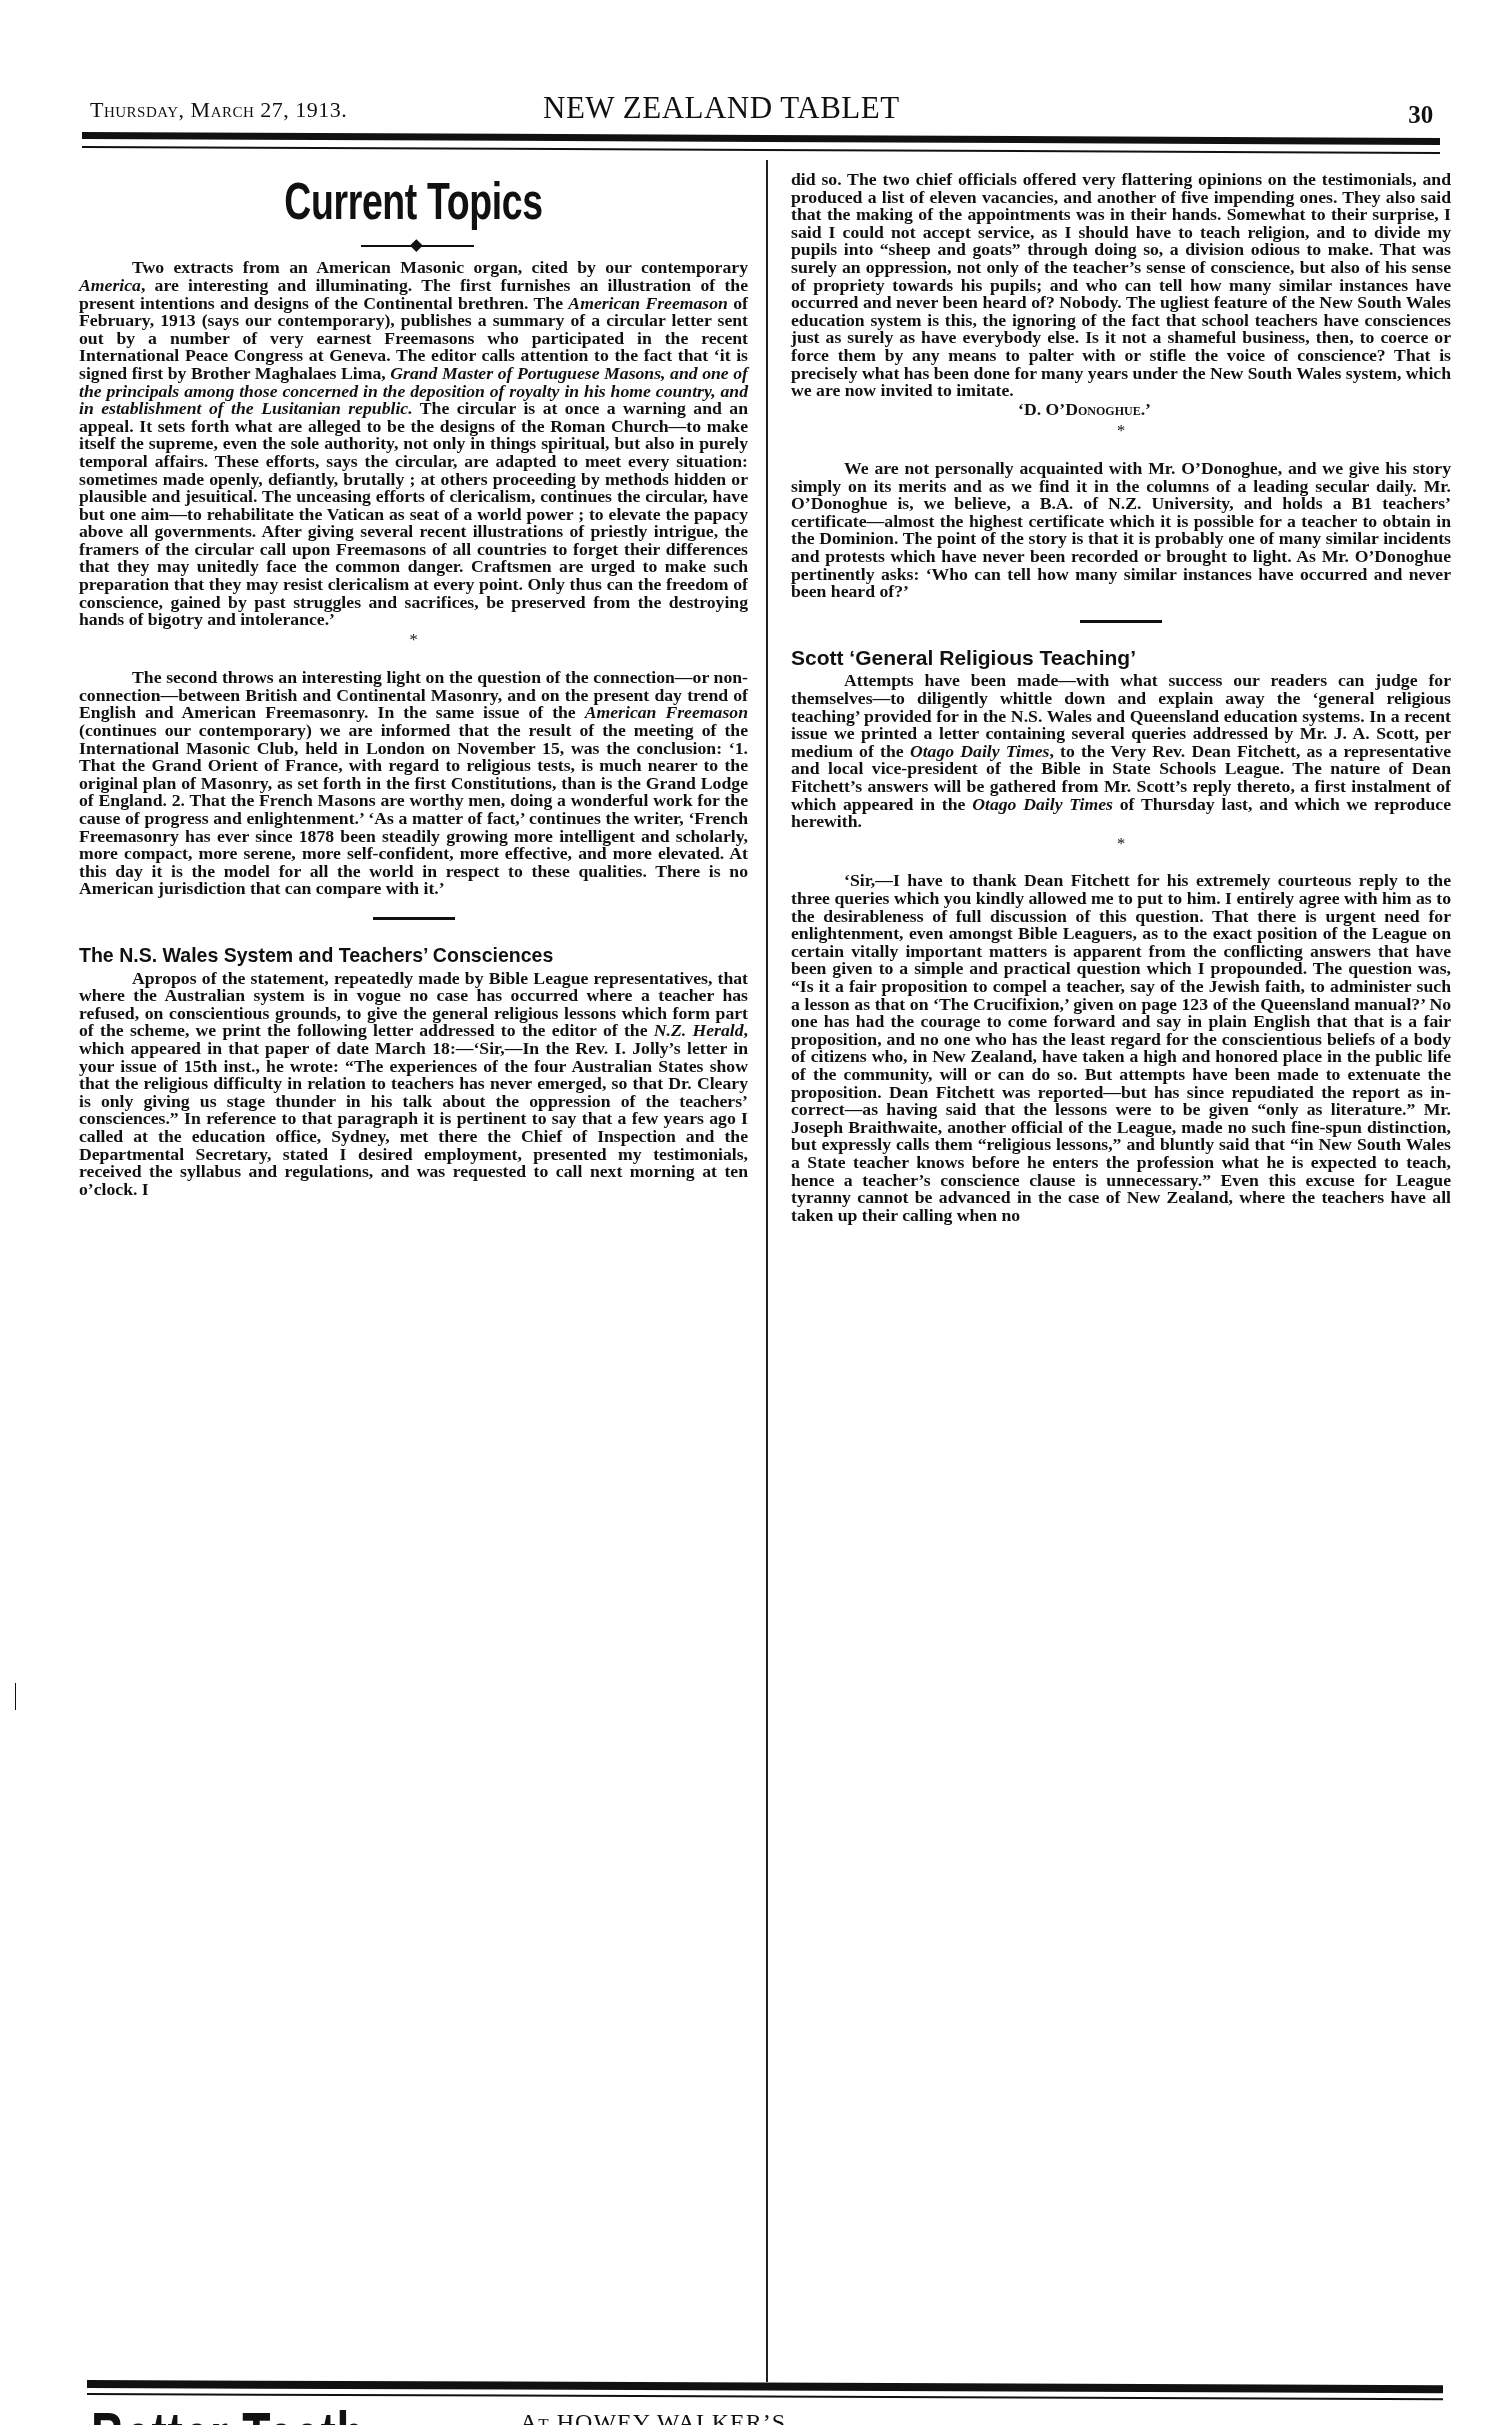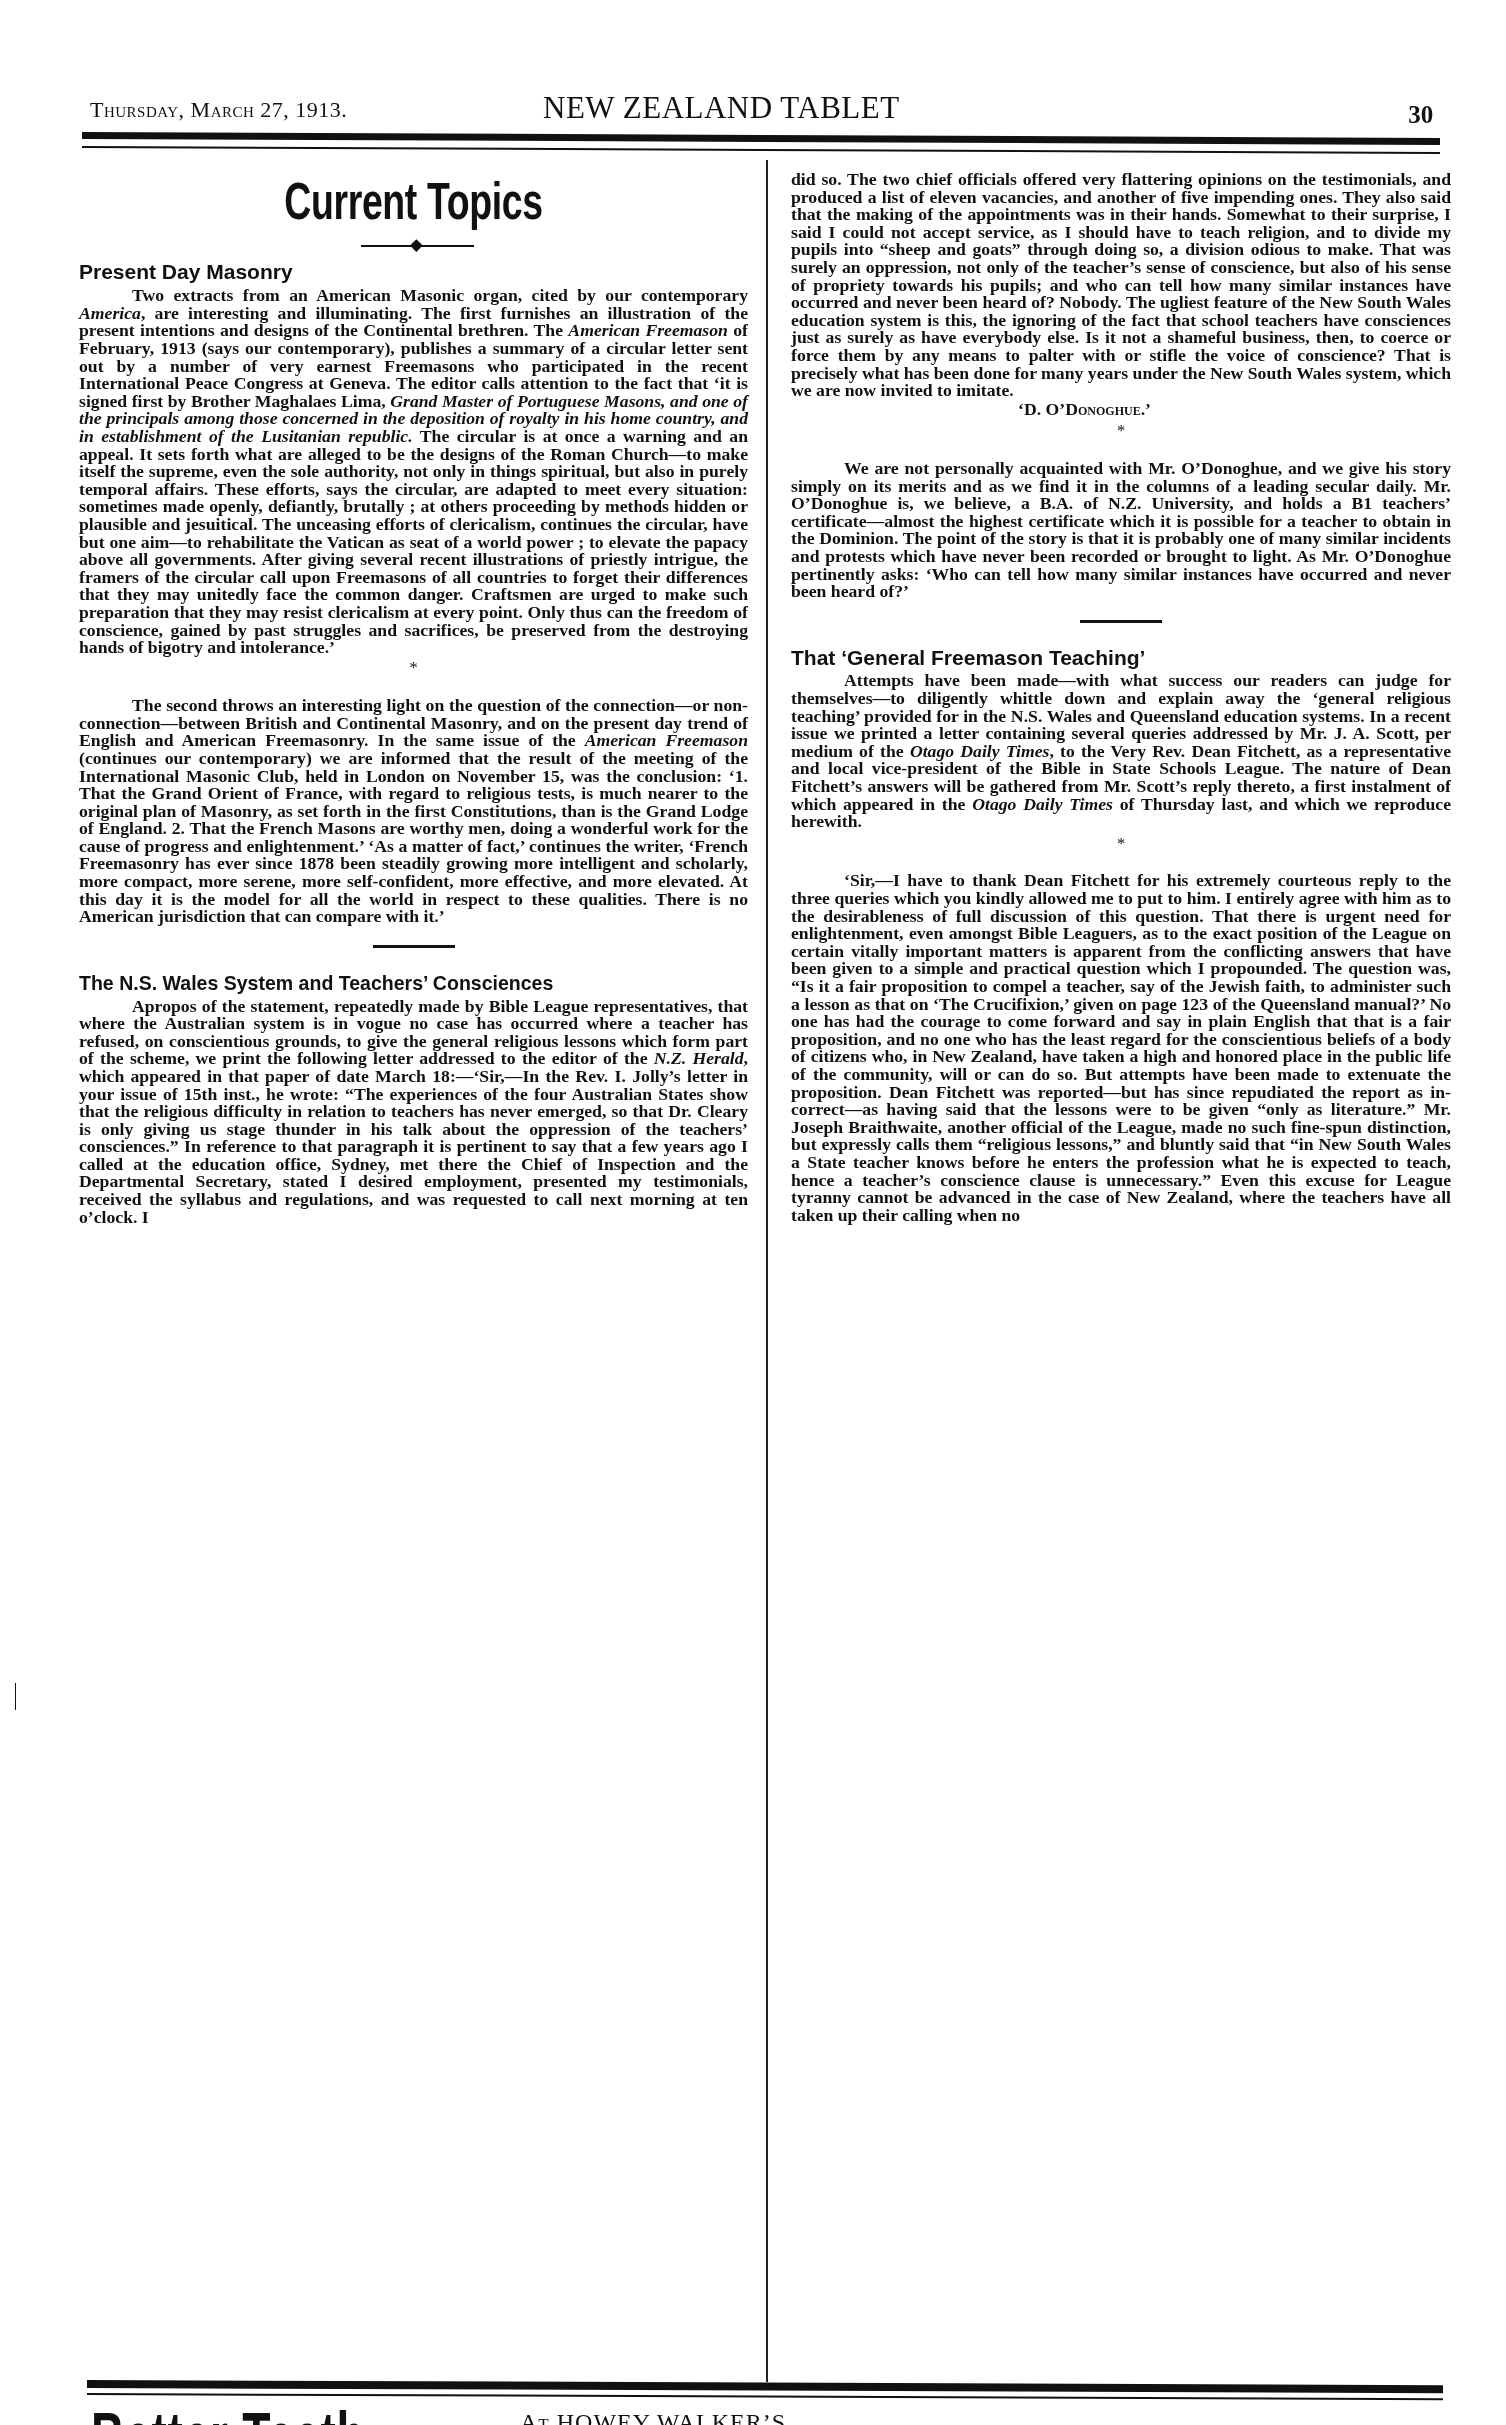--- a/index.html
+++ b/index.html
@@ -52,42 +52,41 @@
 <div class="rule-thin"></div>
 <div class="col-divider"></div>
 <div class="stray-mark"></div>
 
 <div class="col left">
   <h1>Current Topics</h1>
   <div class="ornament">
     <div class="bar"></div>
     <div class="diamond"></div>
   </div>
-  <h2>Present Day Masonry</h2>
   <div>
       <p class="ind"><span>Two extracts from an American Masonic organ, cited by our contemporary </span><em>America</em><span>, are interesting and illuminating. The first furnishes an illustration of the present intentions and designs of the Continental brethren. The </span><em>American Freemason</em><span> of February, 1913 (says our contemporary), publishes a summary of a circular letter sent out by a number of very earnest Freemasons who participated in the recent International Peace Congress at Geneva. The editor calls attention to the fact that ‘it is signed first by Brother Maghalaes Lima, </span><em>Grand Master of Portuguese Masons, and one of the principals among those concerned in the deposi­tion of royalty in his home country, and in establish­ment of the Lusitanian republic.</em><span> The circular is at once a warning and an appeal. It sets forth what are alleged to be the designs of the Roman Church—to make itself the supreme, even the sole authority, not only in things spiritual, but also in purely temporal affairs. These efforts, says the circular, are adapted to meet every situation: sometimes made openly, de­fiantly, brutally ; at others proceeding by methods hidden or plausible and jesuitical. The unceasing efforts of clericalism, continues the circular, have but one aim—to rehabilitate the Vatican as seat of a world power ; to elevate the papacy above all governments. After giving several recent illustrations of priestly intrigue, the framers of the circular call upon Free­masons of all countries to forget their differences that they may unitedly face the common danger. Crafts­men are urged to make such preparation that they may resist clericalism at every point. Only thus can the freedom of conscience, gained by past struggles and sacrifices, be preserved from the destroying hands of bigotry and intolerance.’</span></p>
       <div class="star">*</div>
       <p class="ind"><span>The second throws an interesting light on the question of the connection—or non-connection—between British and Continental Masonry, and on the present day trend of English and American Freemasonry. In the same issue of the </span><em>American Freemason</em><span> (continues our contemporary) we are informed that the result of the meeting of the International Masonic Club, held in London on November 15, was the conclusion: ‘1. That the Grand Orient of France, with regard to reli­gious tests, is much nearer to the original plan of Masonry, as set forth in the first Constitutions, than is the Grand Lodge of England. 2. That the French Masons are worthy men, doing a wonderful work for the cause of progress and enlightenment.’ ‘As a matter of fact,’ continues the writer, ‘French Freemasonry has ever since 1878 been steadily growing more intelli­gent and scholarly, more compact, more serene, more self-confident, more effective, and more elevated. At this day it is the model for all the world in respect to these qualities. There is no American jurisdiction that can compare with it.’</span></p>
     </div>
   <div class="sec-rule"></div>
   <h2 class="nsw">The N.S. Wales System and Teachers’ Consciences</h2>
   <div>
       <p class="ind"><span>Apropos of the statement, repeatedly made by Bible League representatives, that where the Australian system is in vogue no case has occurred where a teacher has refused, on conscientious grounds, to give the general religious lessons which form part of the scheme, we print the following letter addressed to the editor of the </span><em>N.Z. Herald</em><span>, which appeared in that paper of date March 18:—‘Sir,—In the Rev. I. Jolly’s letter in your issue of 15th inst., he wrote: “The experiences of the four Australian States show that the religious difficulty in relation to teachers has never emerged, so that Dr. Cleary is only giving us stage thunder in his talk about the oppression of the teachers’ consciences.” In refer­ence to that paragraph it is pertinent to say that a few years ago I called at the education office, Sydney, met there the Chief of Inspection and the Departmental Secretary, stated I desired employment, presented my testimonials, received the syllabus and regulations, and was requested to call next morning at ten o’clock. I </span></p>
     </div>
 </div>
 
 <div class="col right">
   <div>
       <p class=""><span>did so. The two chief officials offered very flattering opinions on the testimonials, and produced a list of eleven vacancies, and another of five impending ones. They also said that the making of the appointments was in their hands. Somewhat to their surprise, I said I could not accept service, as I should have to teach religion, and to divide my pupils into “sheep and goats” through doing so, a division odious to make. That was surely an oppression, not only of the teacher’s sense of conscience, but also of his sense of propriety towards his pupils; and who can tell how many similar instances have occurred and never been heard of? No­body. The ugliest feature of the New South Wales education system is this, the ignoring of the fact that school teachers have consciences just as surely as have everybody else. Is it not a shameful business, then, to coerce or force them by any means to palter with or stifle the voice of conscience? That is precisely what has been done for many years under the New South Wales system, which we are now invited to imitate.</span></p>
       <p class="sig">‘D. O’Donoghue.’</p>
       <div class="star r">*</div>
       <p class="ind"><span>We are not personally acquainted with Mr. O’Donoghue, and we give his story simply on its merits and as we find it in the columns of a leading secular daily. Mr. O’Donoghue is, we believe, a B.A. of N.Z. University, and holds a B1 teachers’ certificate—almost the highest certificate which it is possible for a teacher to obtain in the Dominion. The point of the story is that it is probably one of many similar incidents and protests which have never been recorded or brought to light. As Mr. O’Donoghue pertinently asks: ‘Who can tell how many similar instances have occurred and never been heard of?’</span></p>
     </div>
   <div class="sec-rule"></div>
-  <h2>That ‘General Freemason Teaching’</h2>
+  <h2>Scott ‘General Religious Teaching’</h2>
   <div>
       <p class="ind"><span>Attempts have been made—with what success our readers can judge for themselves—to diligently whittle down and explain away the ‘general religious teaching’ provided for in the N.S. Wales and Queensland edu­cation systems. In a recent issue we printed a letter containing several queries addressed by Mr. J. A. Scott, per medium of the </span><em>Otago Daily Times</em><span>, to the Very Rev. Dean Fitchett, as a representative and local vice-president of the Bible in State Schools League. The nature of Dean Fitchett’s answers will be gathered from Mr. Scott’s reply thereto, a first instalment of which appeared in the </span><em>Otago Daily Times</em><span> of Thursday last, and which we reproduce herewith.</span></p>
       <div class="star r">*</div>
       <p class="ind"><span>‘Sir,—I have to thank Dean Fitchett for his ex­tremely courteous reply to the three queries which you kindly allowed me to put to him. I entirely agree with him as to the desirableness of full discussion of this question. That there is urgent need for enlightenment, even amongst Bible Leaguers, as to the exact position of the League on certain vitally important matters is apparent from the conflicting answers that have been given to a simple and practical question which I pro­pounded. The question was, “Is it a fair proposition to compel a teacher, say of the Jewish faith, to ad­minister such a lesson as that on ‘The Crucifixion,’ given on page 123 of the Queensland manual?’ No one has had the courage to come forward and say in plain English that that is a fair proposition, and no one who has the least regard for the conscientious beliefs of a body of citizens who, in New Zealand, have taken a high and honored place in the public life of the com­munity, will or can do so. But attempts have been made to extenuate the proposition. Dean Fitchett was reported—but has since repudiated the report as in­correct—as having said that the lessons were to be given “only as literature.” Mr. Joseph Braithwaite, another official of the League, made no such fine-spun distinc­tion, but expressly calls them “religious lessons,” and bluntly said that “in New South Wales a State teacher knows before he enters the profession what he is ex­pected to teach, hence a teacher’s conscience clause is unnecessary.” Even this excuse for League tyranny cannot be advanced in the case of New Zealand, where the teachers have all taken up their calling when no</span></p>
     </div>
 </div>
 
 <div class="bottom-rule-thick"></div>
 <div class="bottom-rule-thin"></div>
 <div class="ad">

